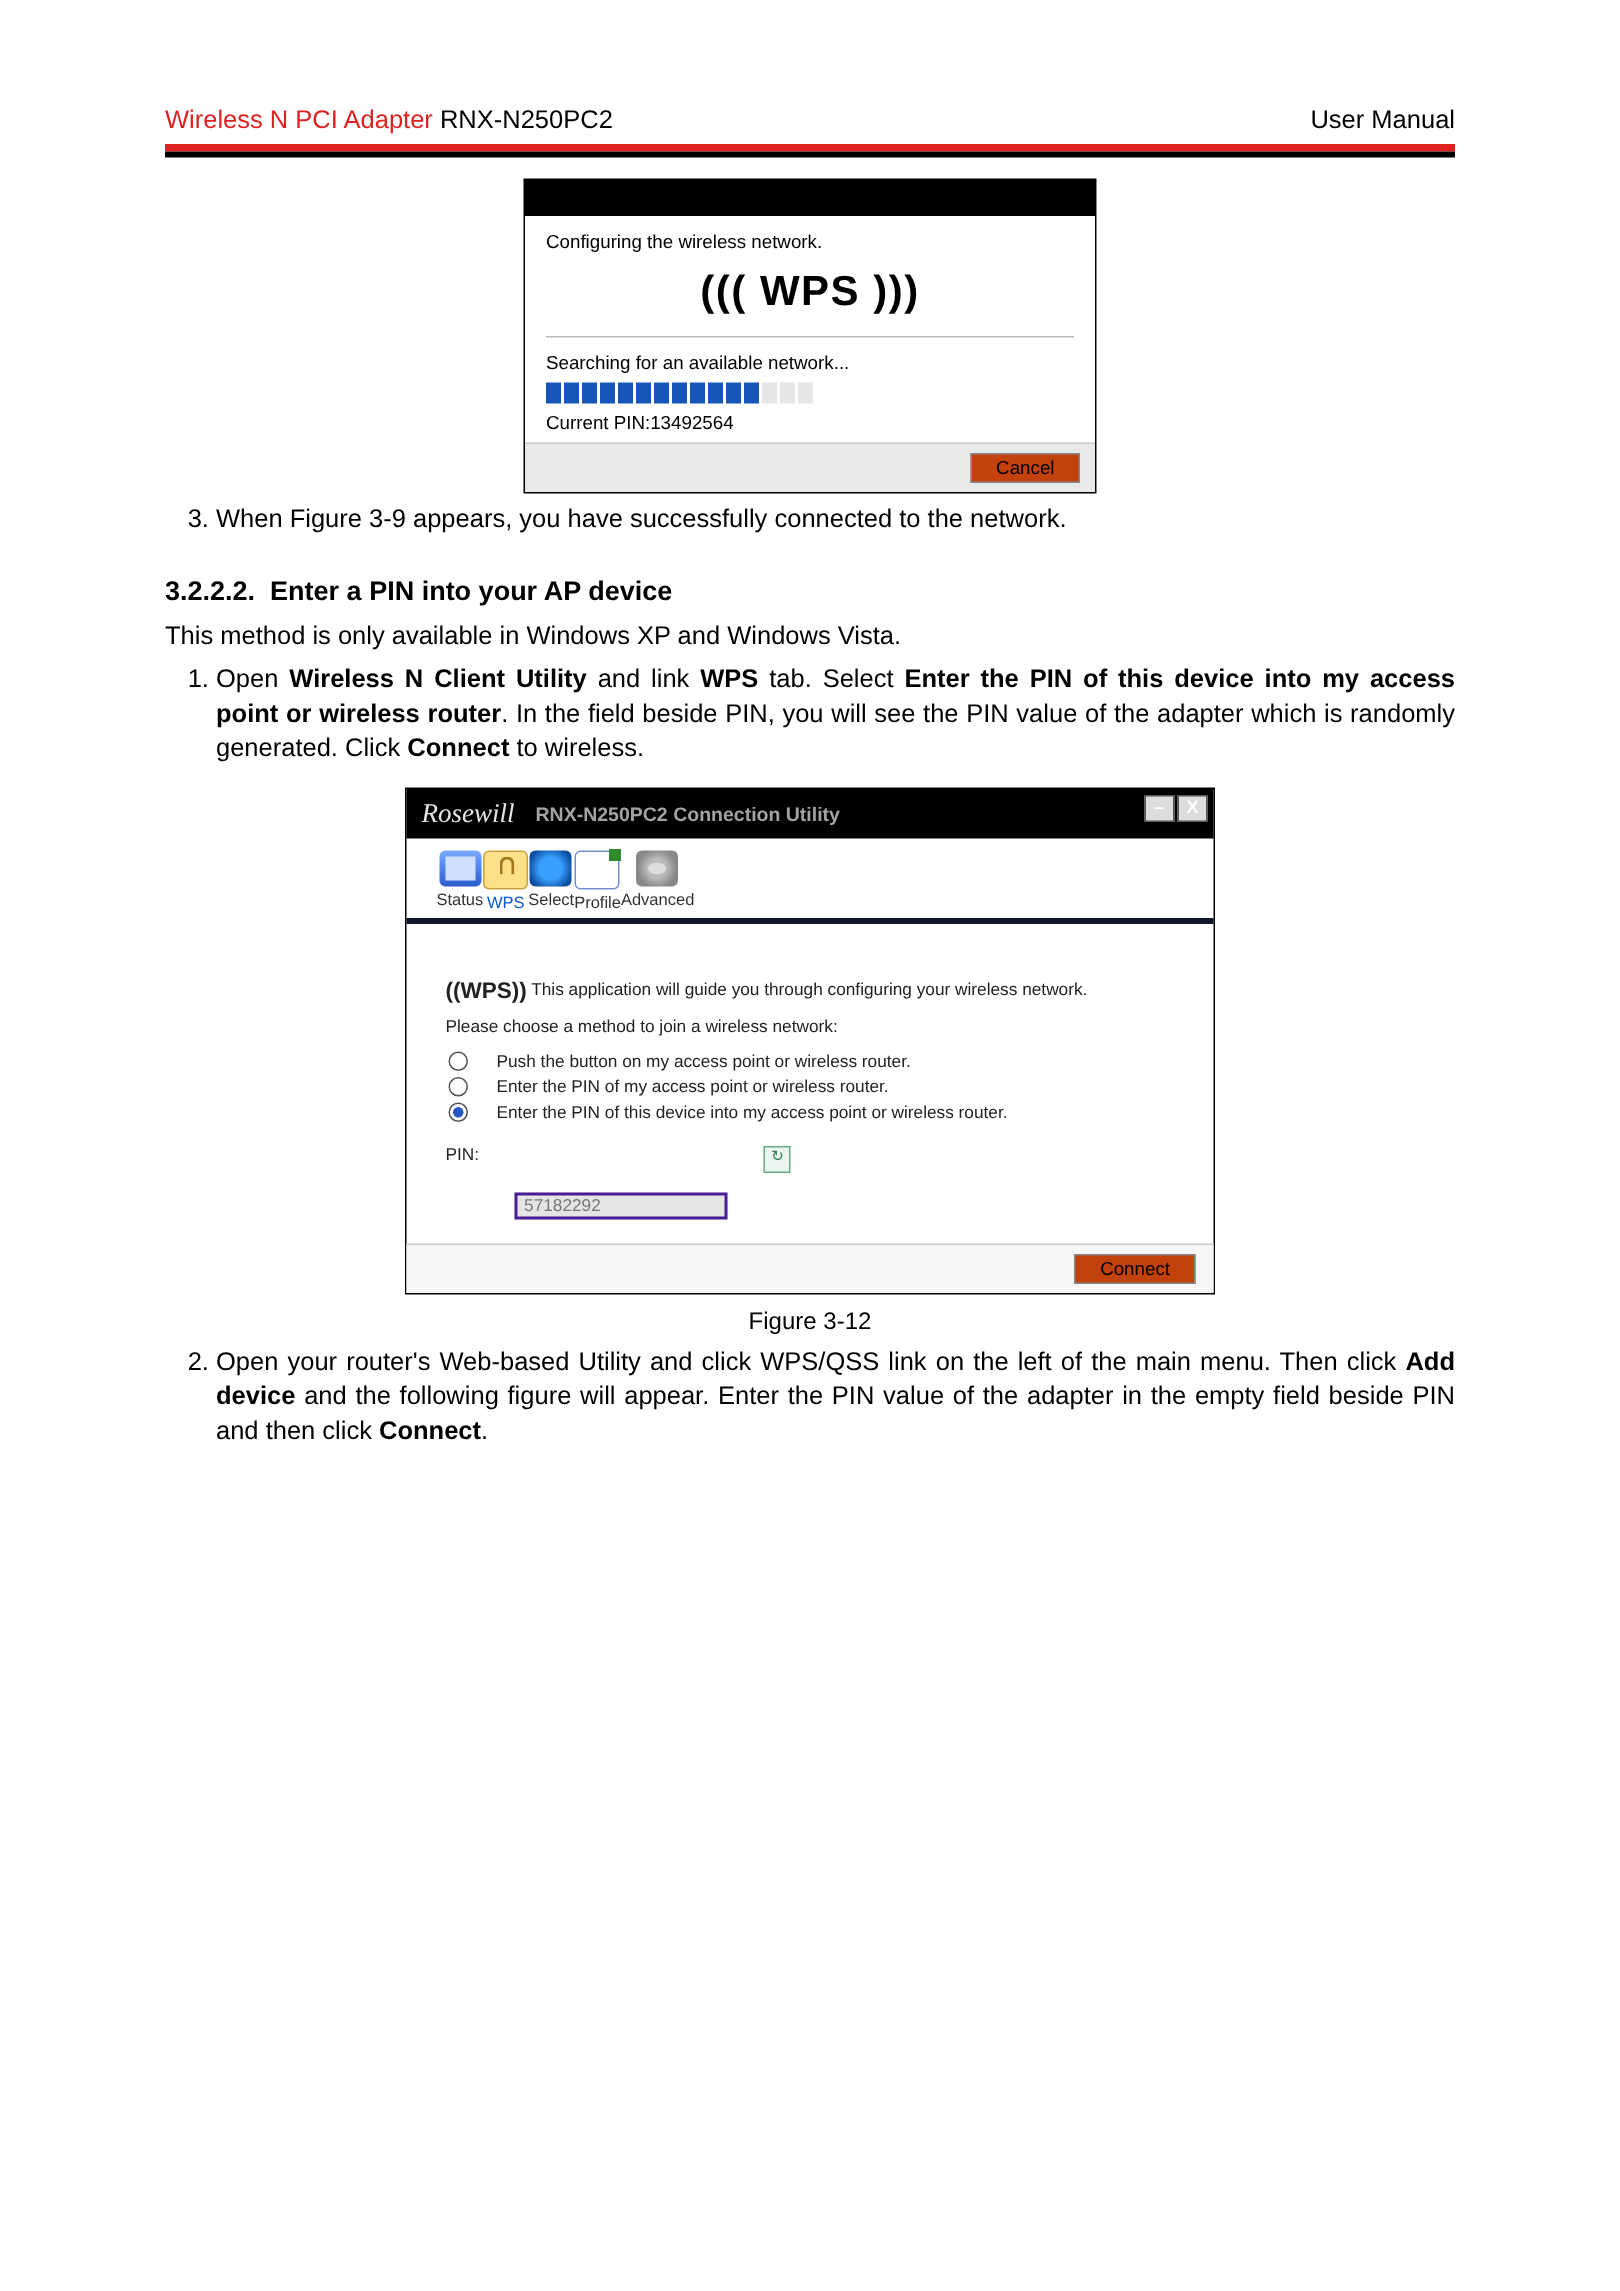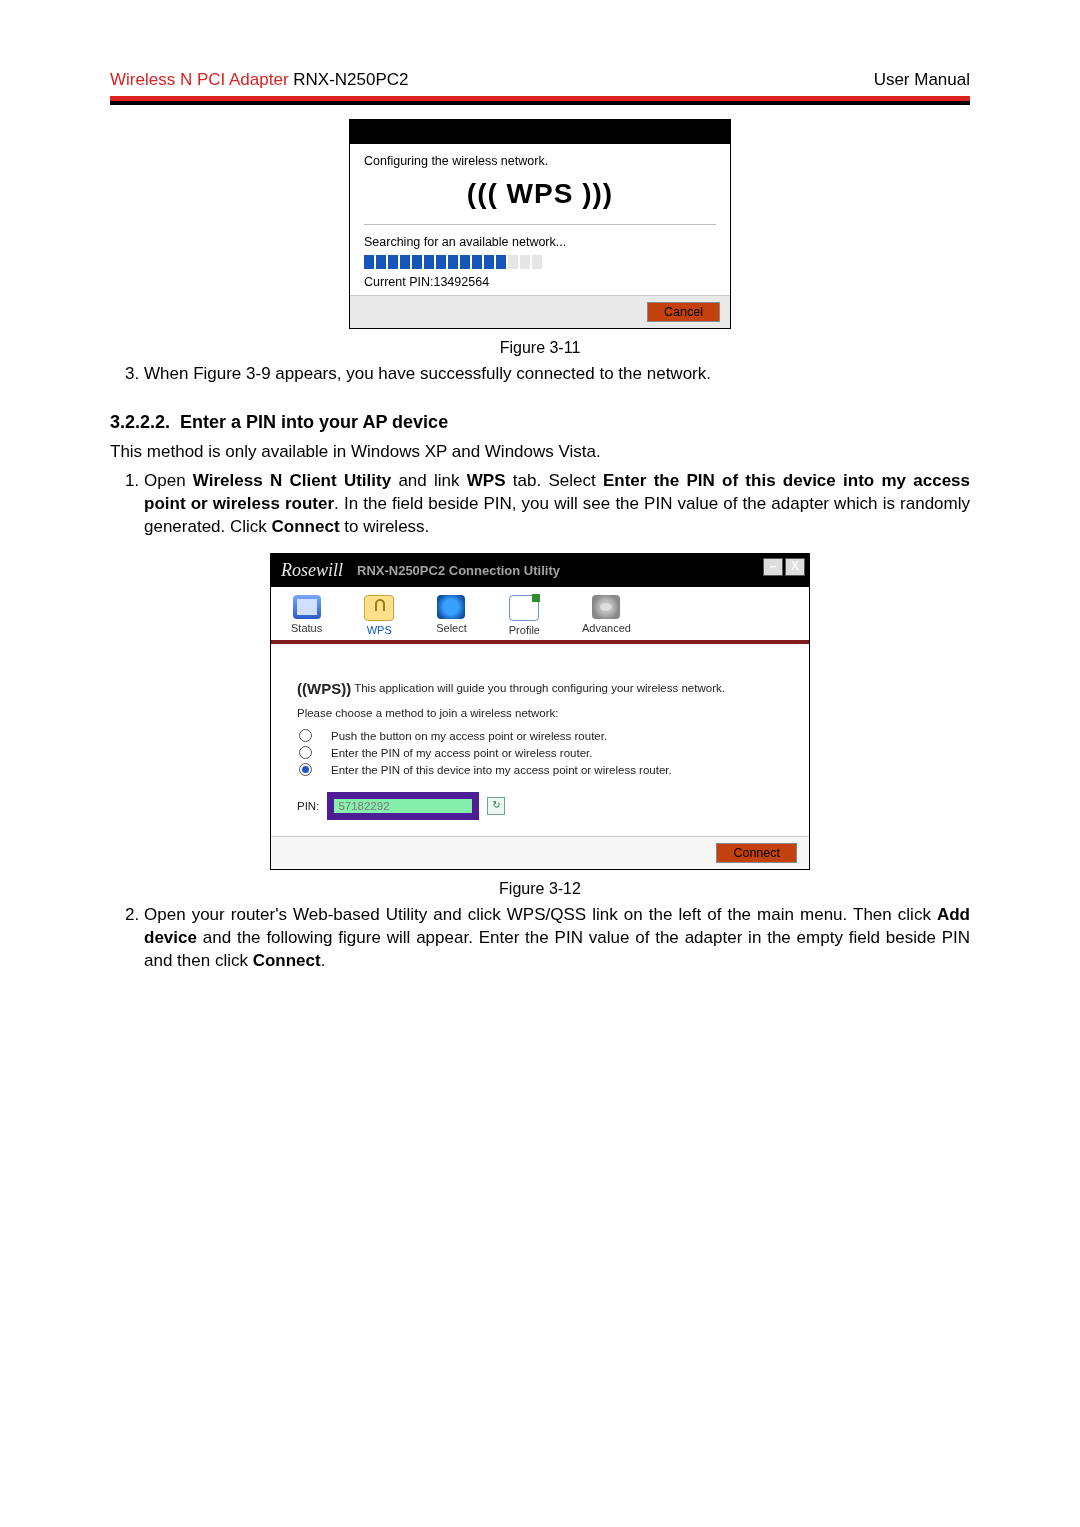--- a/index.html
+++ b/index.html
@@ -113,22 +113,21 @@
   .winbtn {
     width: 18px; height: 16px;
     background: #ddd; border: 1px solid #555;
     font-size: 12px; line-height: 14px; text-align: center;
     font-weight: bold;
   }
 
   .tabs {
     display: flex;
     padding: 8px 20px 4px 20px;
-    gap: 42px;
-    border-bottom: 4px solid #7f1d1d;
+    border-bottom: 4px solid #0f172a;
   }
   .tab {
     text-align: center;
     font-size: 11px;
     color: #333;
   }
   .tab .ic {
     width: 28px; height: 24px;
     margin: 0 auto 3px auto;
     border-radius: 4px;
@@ -160,24 +159,24 @@
   .intro-line { margin-bottom: 10px; }
   .choose { margin-bottom: 10px; }
   .radio-row { margin: 4px 0 4px 2px; display:flex; align-items:flex-end; gap:19px; }
   .radio {
     width:11px; height:11px; border:1px solid #555; border-radius:50%;
     display:inline-block; position:relative; flex:0 0 auto;
   }
   .radio.checked::after{
     content:""; position:absolute; inset:2px; background:#2257c5; border-radius:50%;
   }
-  .pin-row { margin-top:16px; display:flex; align-items:center; gap:8px; }
+  .pin-row { margin-top:16px; display:flex; gap:24px; }
   .pin-row input {
     width:130px; font-size:11.5px; padding:1px 4px;
-    border:7px solid #4c1d95; color:#777; background:#86efac;
+    border:2px solid #4c1d95; color:#777; background:#e5e5e5;margin-top:31px;
   }
   .refresh {
     width:16px; height:16px; border:1px solid #6a8; background:#eaf6ef;
     font-size:10px; line-height:14px; text-align:center; color:#2a7a4a;
   }
   .util .footer2 {
     border-top:1px solid #ccc;
     background:#f6f6f6;
     padding:6px 12px;
     text-align:right;
@@ -226,21 +225,20 @@
           <span class="seg empty"></span>
           <span class="seg empty"></span>
       </div>
       <div>Current PIN:13492564</div>
     </div>
     <div class="footer1">
       <span class="btn">Cancel</span>
     </div>
   </div>
 
-  <div class="caption">Figure 3-11</div>
 
   <div class="body-text">
     <ol start="3">
       <li>When Figure 3-9 appears, you have successfully connected to the network.</li>
     </ol>
   </div>
 
   <div class="sec-head">
     <span>3.2.2.2.</span>&nbsp;
     <span>Enter a PIN into your AP device</span>

